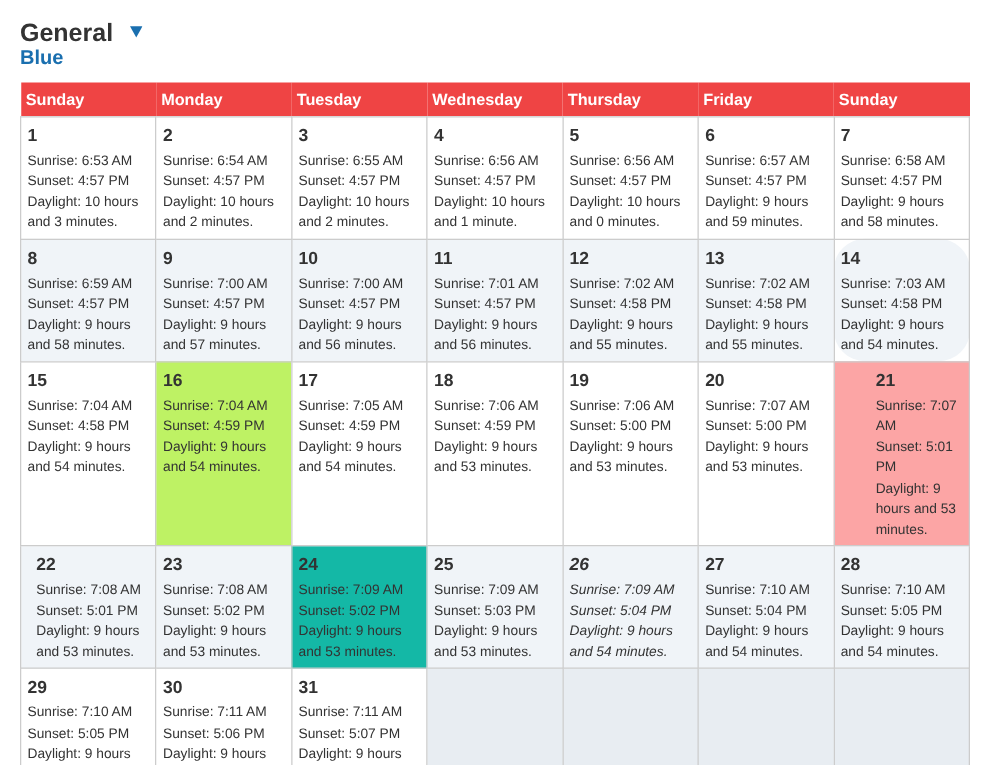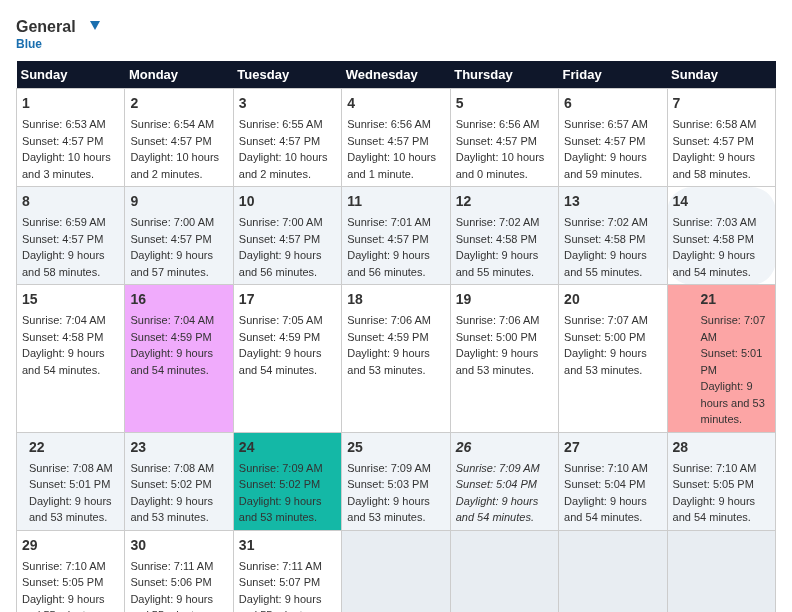--- a/index.html
+++ b/index.html
@@ -32,21 +32,21 @@
     .location {
       font-size: 14px;
       color: #555;
     }
     table {
       width: 100%;
       border-collapse: collapse;
       font-size: 11px;
     }
     thead tr th {
-      background-color: #0f172a;
+      background-color: #ef4444;
       color: #fff;
       padding: 6px 4px;
       text-align: left;
       font-size: 13px;
       font-weight: 600;
     }
     tbody tr td {
       border: 1px solid #ccc;
       vertical-align: top;
       padding: 4px 5px;
@@ -67,27 +67,27 @@
       display: block;
       margin-bottom: 2px;
     }
   </style>
 </head>
 <body>
 
 <div class="header">
   <div class="logo">
   <div style="line-height:1.1;">
-    <div style="font-size:16px;font-weight:bold;color:#333;display:flex;align-items:center;gap:2px;">
+    <div style="font-size:20px;font-weight:bold;color:#333;display:flex;align-items:center;gap:2px;">
       <span>General</span>
       <svg width="22" height="22" viewBox="0 0 22 22">
         <polygon points="12,5 22,5 17,14" fill="#1a6faf"></polygon>
       </svg>
     </div>
-    <div style="font-size:12px;font-weight:bold;color:#1a6faf;">Blue</div>
+    <div style="font-size:16px;font-weight:bold;color:#1a6faf;">Blue</div>
   </div>
 </div>
   <div class="title-block">
     <div class="month-title"></div>
     <div class="location"></div>
   </div>
 </div>
 
 <table>
   <thead>
@@ -130,21 +130,21 @@
         <td style="background: rgb(240, 244, 248);"><span class="day-num">12</span>
 Sunrise: 7:02 AM<br>Sunset: 4:58 PM<br>Daylight: 9 hours and 55 minutes.</td>
         <td style="background: rgb(240, 244, 248);"><span class="day-num">13</span>
 Sunrise: 7:02 AM<br>Sunset: 4:58 PM<br>Daylight: 9 hours and 55 minutes.</td>
         <td style="background: rgb(240, 244, 248); border-radius: 25px;"><span class="day-num">14</span>
 Sunrise: 7:03 AM<br>Sunset: 4:58 PM<br>Daylight: 9 hours and 54 minutes.</td>
       </tr>
       <tr>
         <td style="background: rgb(255, 255, 255);"><span class="day-num">15</span>
 Sunrise: 7:04 AM<br>Sunset: 4:58 PM<br>Daylight: 9 hours and 54 minutes.</td>
-        <td style="background: #f0abfc;"><span class="day-num">16</span>
+        <td style="background: #bef264;"><span class="day-num">16</span>
 Sunrise: 7:04 AM<br>Sunset: 4:59 PM<br>Daylight: 9 hours and 54 minutes.</td>
         <td style="background: rgb(255, 255, 255);"><span class="day-num">17</span>
 Sunrise: 7:05 AM<br>Sunset: 4:59 PM<br>Daylight: 9 hours and 54 minutes.</td>
         <td style="background: rgb(255, 255, 255);"><span class="day-num">18</span>
 Sunrise: 7:06 AM<br>Sunset: 4:59 PM<br>Daylight: 9 hours and 53 minutes.</td>
         <td style="background: rgb(255, 255, 255);"><span class="day-num">19</span>
 Sunrise: 7:06 AM<br>Sunset: 5:00 PM<br>Daylight: 9 hours and 53 minutes.</td>
         <td style="background: rgb(255, 255, 255);"><span class="day-num">20</span>
 Sunrise: 7:07 AM<br>Sunset: 5:00 PM<br>Daylight: 9 hours and 53 minutes.</td>
         <td style="background: #fca5a5; padding-left: 33px;"><span class="day-num">21</span>

